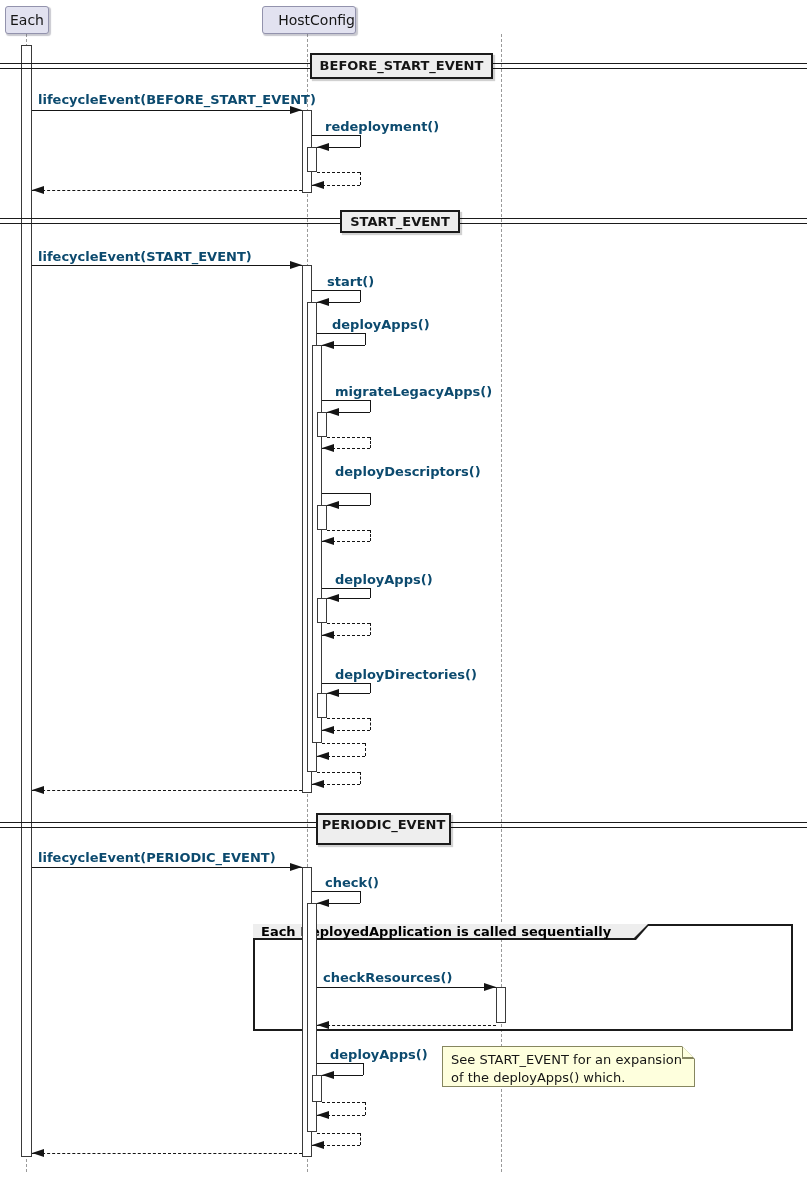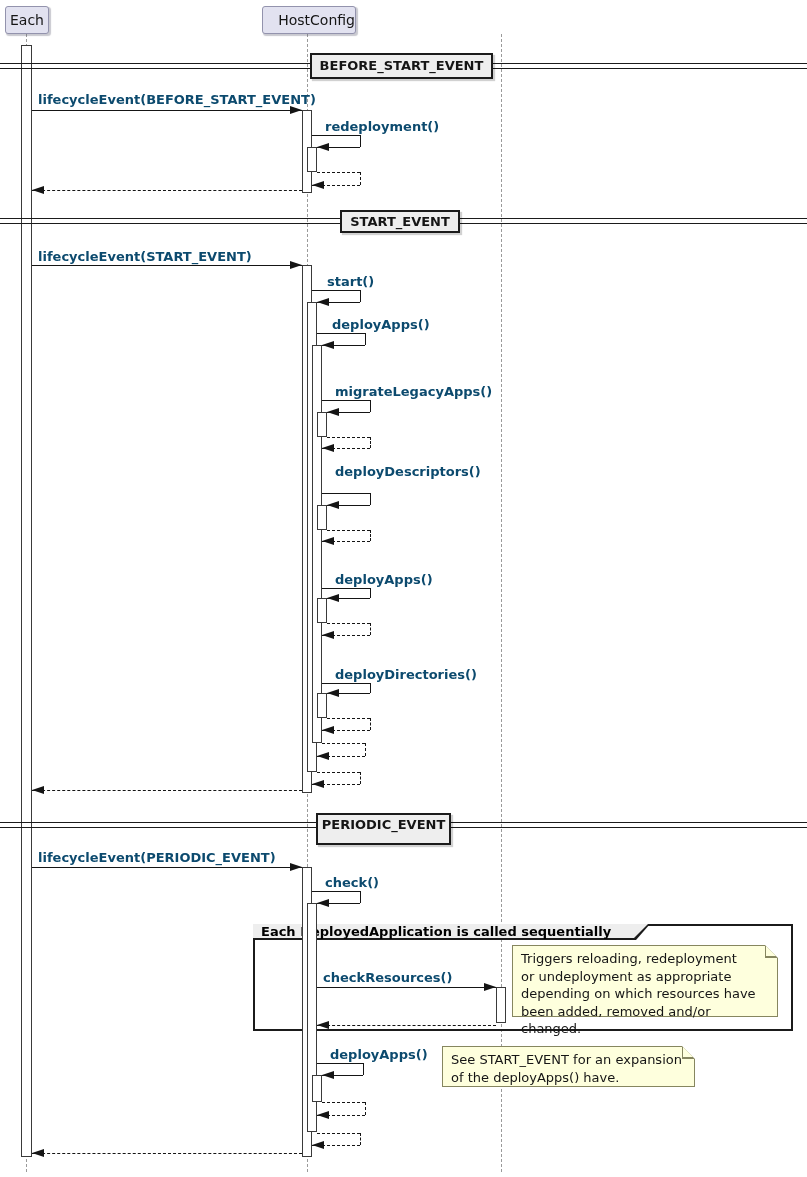--- a/index.html
+++ b/index.html
@@ -190,20 +190,16 @@
   <div class="hl d" style="left:32px;top:1153px;width:270px;"></div>
   <div class="ahl" style="left:32px;top:1149px;"></div>
 
   <div class="divider" style="left:310px;top:53px;width:183px;height:26px;line-height:22px;">BEFORE_START_EVENT</div>
   <div class="divider" style="left:340px;top:210px;width:120px;height:23px;line-height:19px;">START_EVENT</div>
   <div class="divider" style="left:316px;top:813px;width:135px;height:32px;line-height:20px;">PERIODIC_EVENT</div>
 
   <div class="participant" style="left:5px;top:6px;width:44px;height:28px;">Each</div>
   <div class="participant" style="left:262px;top:6px;width:94px;height:28px;text-align:right;">HostConfig</div>
 
-  <div class="note" style="left:512px;top:945px;width:266px;height:72px;">Triggers reloading, redeployment
-or undeployment as appropriate
-depending on which resources have
-been added, removed and/or changed.</div>
   <div class="note" style="left:442px;top:1046px;width:253px;height:41px;">See START_EVENT for an expansion
-of the deployApps() have.</div>
+of the deployApps() which.</div>
 
 </div>
 
 </body></html>

